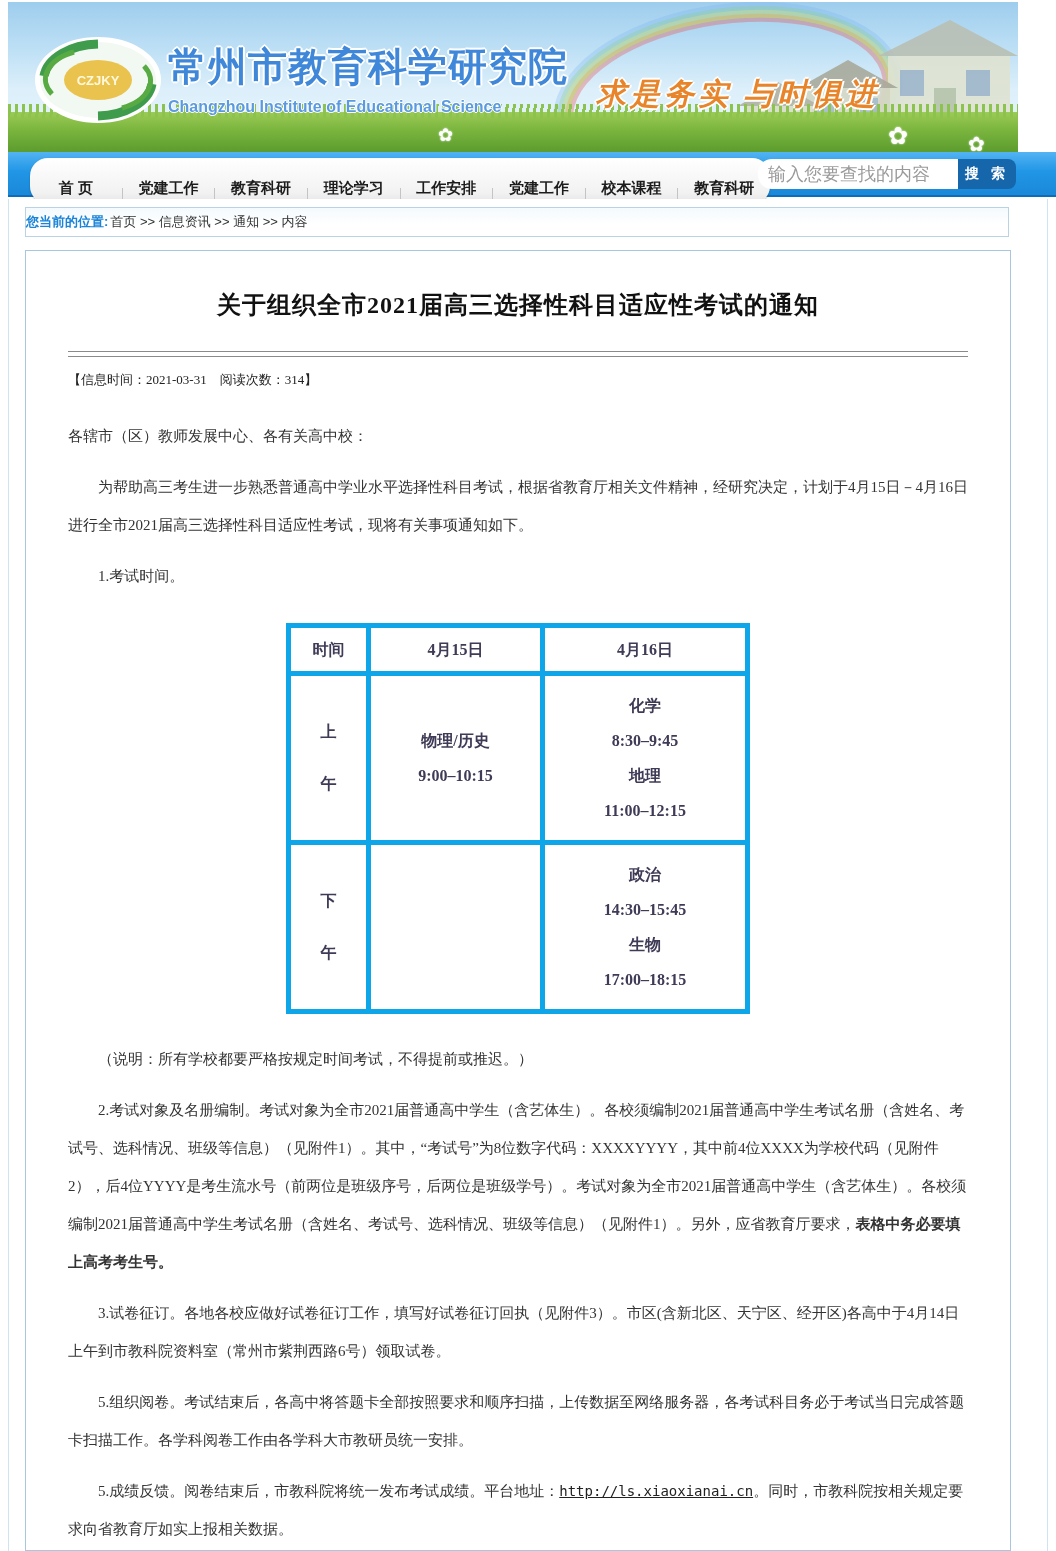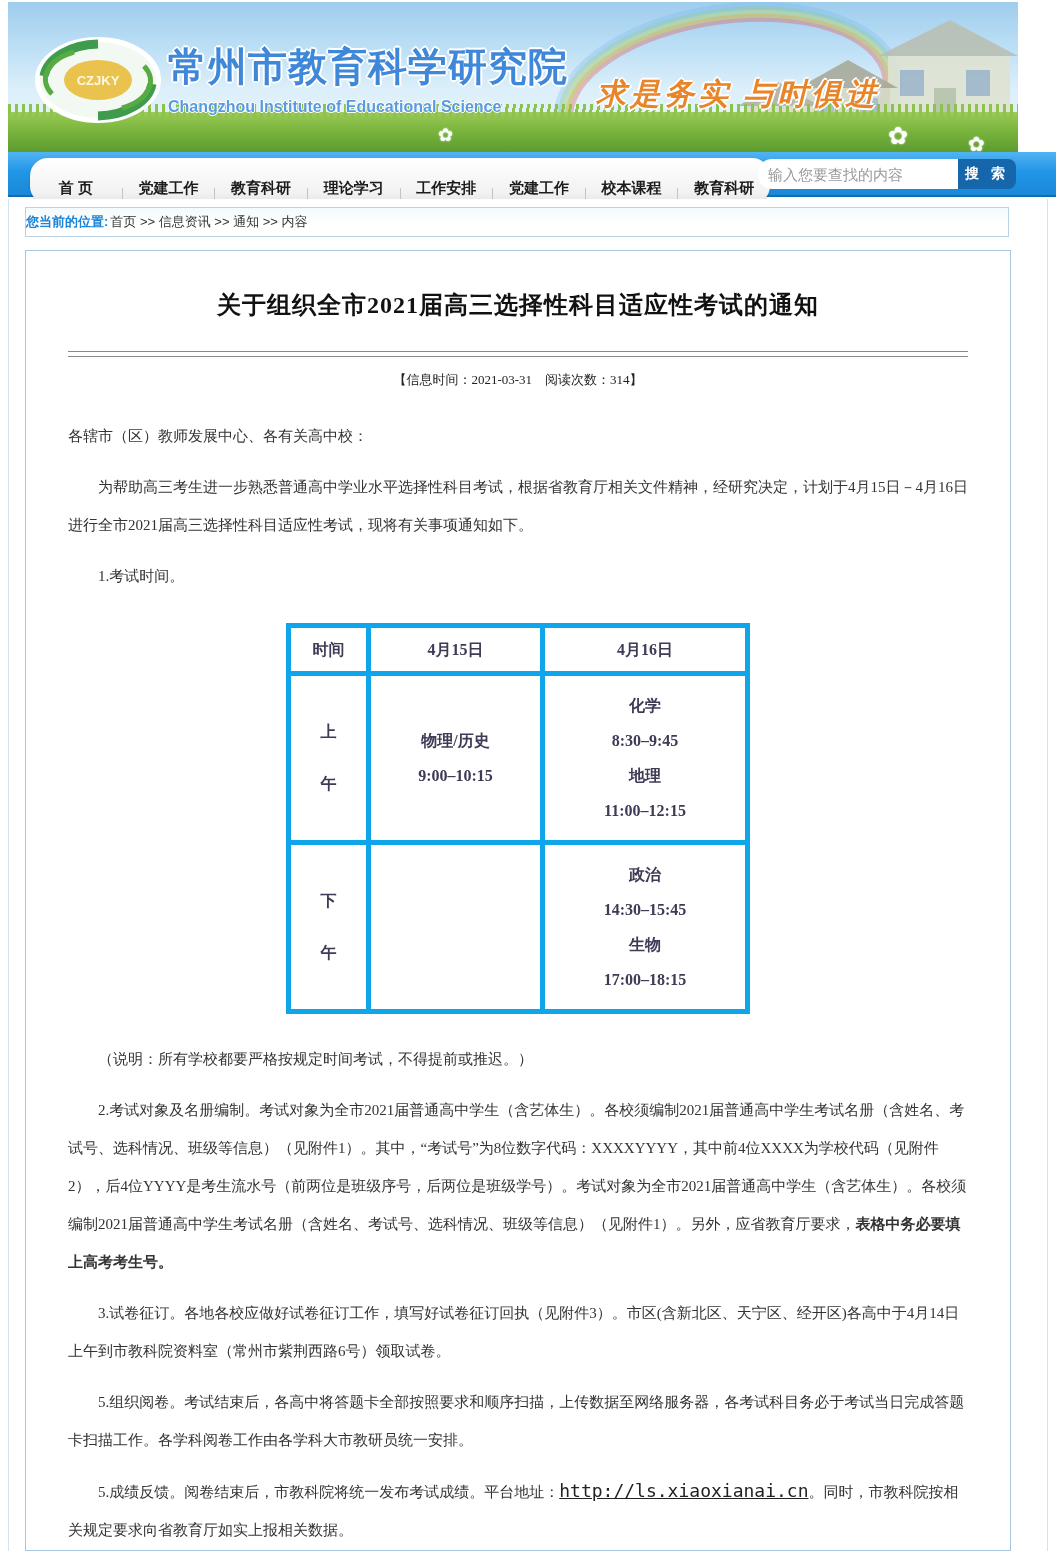--- a/index.html
+++ b/index.html
@@ -35,48 +35,48 @@
     background:linear-gradient(180deg,#53b3f3 0%,#2196e6 45%,#1b88d8 100%);
     border-bottom:2px solid #0f6cb8; }
   .nav-pill { position:absolute; left:22px; top:6px; height:46px; width:740px; border-radius:18px;
     background:linear-gradient(180deg,#ffffff 0%,#f2f2f2 75%,#e4e4e4 100%);
     display:flex; align-items:flex-end; box-shadow:0 1px 2px rgba(0,0,0,.25); }
   .nav-item { flex:1; text-align:center; font-size:15px; font-weight:bold; color:#1c1c1c;
     cursor:pointer; line-height:33px; white-space:nowrap; }
   .nav-sep { width:1px; height:16px; background:#c4c4c4; }
   .search-box { position:absolute; right:40px; top:7px; display:flex; align-items:center; }
   .search-input { width:200px; height:30px; border:none; border-radius:14px 0 0 14px; padding:0 10px;
-    font-size:15px; color:#444; outline:none; background:#fff; }
+    font-size:18px; color:#444; outline:none; background:#fff; }
   .search-input::placeholder { color:#9a9a9a; }
   .search-btn { height:30px; width:58px; border:none; background:#1566aa; color:#fff; font-weight:bold;
     font-size:14px; letter-spacing:4px; border-radius:0 8px 8px 0; cursor:pointer; }
 
   
   .page-frame { position:absolute; left:8px; top:199px; width:1040px; height:1352px;
     border-left:1px solid #cfe4f2; border-right:1px solid #cfe4f2; background:#fff; }
 
   .breadcrumb { position:absolute; left:16px; top:8px; width:984px; height:30px;
     border:1px solid #b9d2e4; background:linear-gradient(180deg,#f4fafd 0%,#ffffff 60%);
     display:flex; align-items:center; font-size:13px; }
   .crumb-label { color:#1b84d8; font-weight:bold; }
   .crumb-path { color:#333; margin-left:2px; }
 
   .content-box { position:absolute; left:16px; top:51px; width:986px; height:1301px;
     border:1px solid #a8c6dd; background:#fff; padding:38px 42px 0 42px; overflow:hidden;
     font-family:"Liberation Serif",serif; color:#333; }
 
   .art-title { text-align:center; font-size:24px; font-weight:bold; color:#111; letter-spacing:1px; }
   .double-rule { margin:30px 0 14px 0; height:6px; border-top:1px solid #8a8a8a; border-bottom:1px solid #8a8a8a; }
-  .art-meta { text-align:center; font-size:13px; color:#222; margin-bottom:28px; }
+  .art-meta { text-align:left; font-size:13px; color:#222; margin-bottom:28px; }
 
   .art-body { font-size:15px; line-height:38px; }
   .art-body p { margin:13px 0; text-indent:2em; }
   .art-body p.noindent { text-indent:0; }
   .bold { font-weight:bold; }
-  .doclink { color:#222; text-decoration:underline; font-family:"DejaVu Sans Mono",monospace; font-size:18px; }
+  .doclink { color:#222; text-decoration:underline; font-family:"DejaVu Sans Mono",monospace; font-size:14px; }
 
   
   table.sched { border-collapse:collapse; margin:28px auto 26px auto; }
   table.sched td,table.sched th { border:5px solid #0ea5e9; text-align:center; vertical-align:middle;
     font-weight:bold; color:#3f3b56; font-size:16px; }
   th.c-time { width:80px; height:48px; }
   th.c-d15 { width:174px; }
   th.c-d16 { width:205px; }
   td.rowlab span { display:block; line-height:52px; }
   td.cells { padding:12px 6px; }

